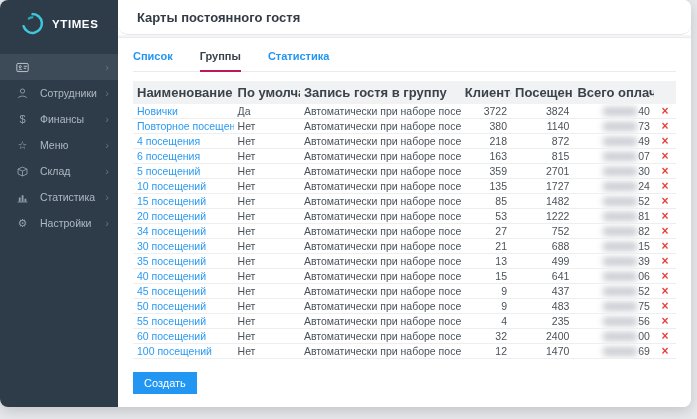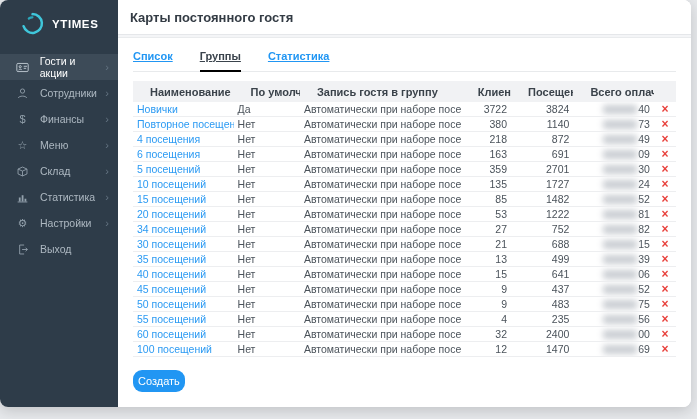--- a/index.html
+++ b/index.html
@@ -27,55 +27,55 @@
   }
   .nav-item.active { background:#3d4b58; color:#ffffff; }
   .nav-ic { width:15px; margin-right:10px; color:#93a1ac; display:flex; align-items:center; justify-content:center; }
   .nav-ic svg { width:13px; height:13px; }
   .nav-ic .glyph { font-size:11px; line-height:1; }
   .nav-item.active .nav-ic { color:#c6d0d8; }
   .chev { margin-left:auto; color:#647482; font-size:11px; line-height:1; }
   
   .main { flex:1; display:flex; flex-direction:column; background:#fff; min-width:0; }
   .titlebar {
-    height:35px; line-height:35px; padding-left:12px;
+    height:35px; line-height:35px; padding-left:19px;
     font-size:13px; font-weight:bold; color:#333b44;
-    border-bottom:1px solid #e5e7ea; background:#fff;
+    border-bottom:1px solid #e5e7ea; background:#fff;border-radius:10px;
   }
   .seam { height:3px; background:#f4f5f7; border-bottom:1px solid #e9ebed; }
   .content { flex:1; padding:0 15px; }
   .tabs { display:flex; gap:27px; padding-top:12px; border-bottom:1px solid #e8eaec; }
-  .tab { font-size:11px; font-weight:bold; color:#2196f3; padding-bottom:8px; cursor:pointer;text-decoration:underline; }
-  .tab.active { color:#3a434c; border-bottom:2px solid #000000; margin-bottom:-1px; }
+  .tab { font-size:11px; font-weight:bold; color:#2196f3; padding-bottom:8px; cursor:pointer; }
+  .tab.active { color:#3a434c; border-bottom:2px solid #be185d; margin-bottom:-1px; }
   
   table { width:100%; border-collapse:collapse; table-layout:fixed; margin-top:9px; }
   col.c-name{width:100px} col.c-def{width:66px} col.c-rule{width:160px}
   col.c-cli{width:50px} col.c-vis{width:62px} col.c-paid{width:80px} col.c-del{width:22px}
   th {
-    background:#f1f2f4; font-size:11px; font-weight:bold; color:#3a424a;
-    text-align:left; padding:4px 17px; height:21px; white-space:nowrap; overflow:hidden;
+    background:#f1f2f4; font-size:13px; font-weight:bold; color:#3a424a;
+    text-align:left; padding:4px 4px; height:21px; white-space:nowrap; overflow:hidden;
   }
   th.num { text-align:right; }
   td {
     font-size:10.5px; color:#4a525a; padding:1px 4px; height:14.7px;
     border-bottom:1px solid #edeef0; white-space:nowrap; overflow:hidden;
   }
   td.name a { color:#2b9af3; text-decoration:none; cursor:pointer; }
   td.num { text-align:right; }
   td.del { text-align:center; padding:0; }
   .x-btn { color:#e8413c; font-weight:bold; font-size:12px; cursor:pointer; line-height:1; }
   .blur {
     display:inline-block; width:34px; height:9px; border-radius:2px;
     background:#c9cdd2; filter:blur(3px); vertical-align:-1px; margin-right:1px;
   }
   
   .btn-create {
     display:inline-block; margin:13px 0 0 0; background:#2196f3; color:#fff;
-    font-size:11px; font-family:inherit; border:none; border-radius:9px;
-    padding:5px 5px; cursor:pointer;
+    font-size:11px; font-family:inherit; border:none; border-radius:0;
+    padding:5px 11px; cursor:pointer;
   }
 </style>
 </head>
 <body>
 
 <div class="window">
 
   <div class="sidebar">
     <div class="logo">
       <svg viewBox="0 0 24 24">
@@ -88,21 +88,20 @@
 
         <div class="nav-item active">
           <span class="nav-ic">
             <svg viewBox="0 0 16 16" stroke-width="1.1">
               <rect x="1" y="3" width="14" height="10" rx="1.5" fill="none" stroke="currentColor"></rect>
               <circle cx="5.2" cy="7" r="1.3" fill="none" stroke="currentColor"></circle>
               <path d="M3.2 11c.4-1.2 3.6-1.2 4 0" fill="none" stroke="currentColor"></path>
               <path d="M9.5 6.5h4M9.5 9h3" stroke="currentColor"></path>
             </svg>
           </span>
-          <span>Гости и акции</span>
           <span class="chev">›</span>
         </div>
 
         <div class="nav-item">
           <span class="nav-ic">
             <svg viewBox="0 0 16 16" stroke-width="1.1">
               <circle cx="8" cy="5" r="2.6" fill="none" stroke="currentColor"></circle>
               <path d="M2.8 13.5c.8-3 9.6-3 10.4 0" fill="none" stroke="currentColor"></path>
             </svg>
           </span>
@@ -151,30 +150,20 @@
         </div>
 
         <div class="nav-item">
           <span class="nav-ic">
             <span class="glyph">⚙</span>
           </span>
           <span>Настройки</span>
           <span class="chev">›</span>
         </div>
 
-        <div class="nav-item">
-          <span class="nav-ic">
-            <svg viewBox="0 0 16 16" stroke-width="1.1">
-              <path d="M10 2.5H4.5v11H10" fill="none" stroke="currentColor"></path>
-              <path d="M7.5 8h6.5M11.8 5.8 14 8l-2.2 2.2" fill="none" stroke="currentColor"></path>
-            </svg>
-          </span>
-          <span>Выход</span>
-          <span class="chev" style="visibility: hidden;">›</span>
-        </div>
 
     </div>
   </div>
 
   <div class="main">
     <div class="titlebar">Карты постоянного гостя</div>
     <div class="seam"></div>
 
     <div class="content">
       <div class="tabs">
@@ -245,22 +234,22 @@
               <td class="num">872</td>
               <td class="num"><span class="blur"></span><span>49</span></td>
               <td class="del"><span class="x-btn">×</span></td>
             </tr>
 
             <tr>
               <td class="name"><a>6 посещения</a></td>
               <td>Нет</td>
               <td>Автоматически при наборе посещений: 4</td>
               <td class="num">163</td>
-              <td class="num">691</td>
-              <td class="num"><span class="blur"></span><span>09</span></td>
+              <td class="num">815</td>
+              <td class="num"><span class="blur"></span><span>07</span></td>
               <td class="del"><span class="x-btn">×</span></td>
             </tr>
 
             <tr>
               <td class="name"><a>5 посещений</a></td>
               <td>Нет</td>
               <td>Автоматически при наборе посещений: 5</td>
               <td class="num">359</td>
               <td class="num">2701</td>
               <td class="num"><span class="blur"></span><span>30</span></td>

